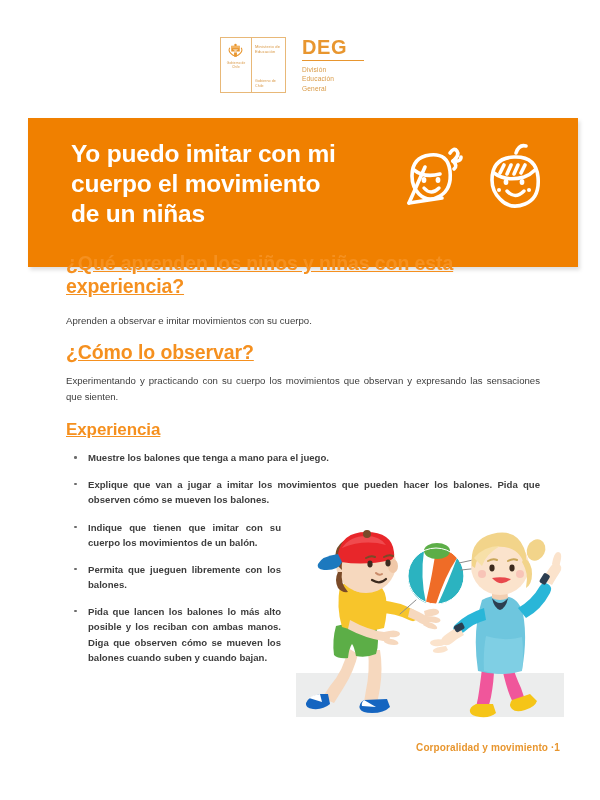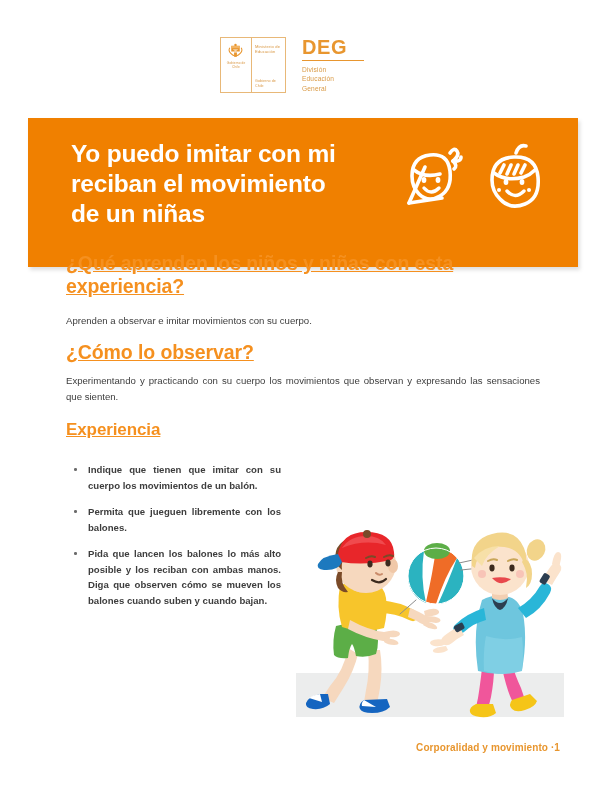--- a/index.html
+++ b/index.html
@@ -264,21 +264,21 @@
     <div class="deg-rule"></div>
     <div class="deg-sub">División</div>
     <div class="deg-sub">Educación</div>
     <div class="deg-sub">General</div>
   </div>
 </div>
 
 <div class="banner">
   <div class="banner-title">
     <div>Yo puedo imitar con mi</div>
-    <div>reciban el movimiento</div>
+    <div>cuerpo el movimiento</div>
     <div>de un niñas</div>
   </div>
 
   <div class="banner-faces">
 
     <svg width="76" height="80" viewBox="0 0 76 80">
       <g fill="none" stroke="#ffffff" stroke-width="3.6" stroke-linecap="round" stroke-linejoin="round">
         <path d="M16 36 q0 -19 18 -21 q18 -2 20 16 q2 18 -10 25 q-12 7 -21 -2 q-7 -7 -7 -18 Z"></path>
         <path d="M18 30 q10 8 26 4"></path>
         <path d="M13 63 L29 27"></path>
@@ -323,20 +323,24 @@
 
   <div class="sp-12"></div>
   <h2 class="section">¿Cómo lo observar?</h2>
   <div class="sp-8"></div>
   <p class="body">Experimentando y practicando con su cuerpo  los movimientos que observan y expresando las sensaciones que sienten.</p>
 
   <div class="sp-14"></div>
   <h2 class="section exp">Experiencia</h2>
   <div class="sp-10"></div>
 
+  <ul class="bullets">
+    <li>Muestre los balones que tenga a mano para el juego.</li>
+    <li>Explique que van a jugar a imitar los movimientos que pueden hacer los balones. Pida que observen cómo se mueven los balones.</li>
+  </ul>
 
   <div class="sp-12"></div>
 
   <ul class="bullets narrow-col">
     <li>Indique que tienen que imitar con su cuerpo los movimientos de un balón.</li>
     <li>Permita que jueguen libremente con los balones.</li>
     <li>Pida que lancen los balones lo más alto posible y los reciban con ambas manos. Diga que observen cómo se mueven  los balones cuando suben y cuando bajan.</li>
   </ul>
 </div>
 

